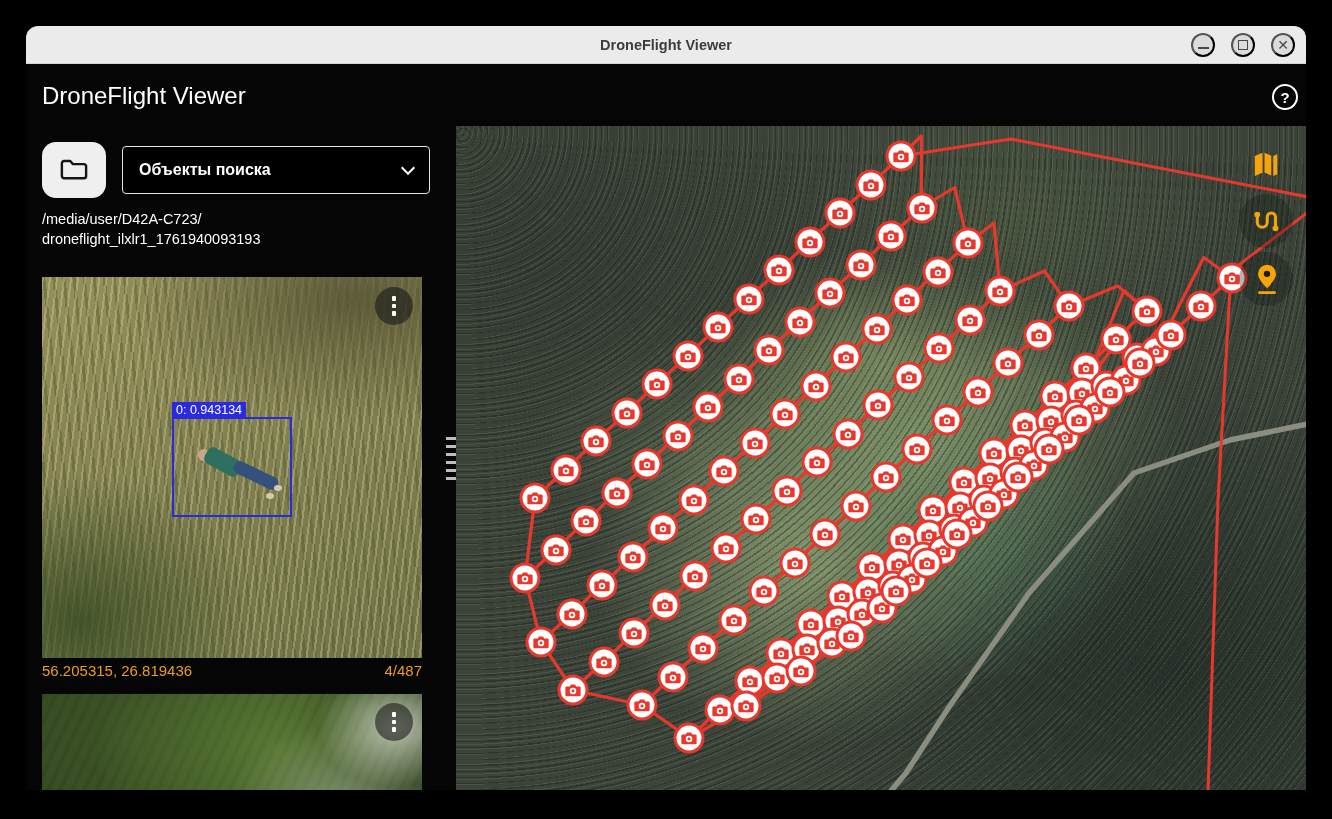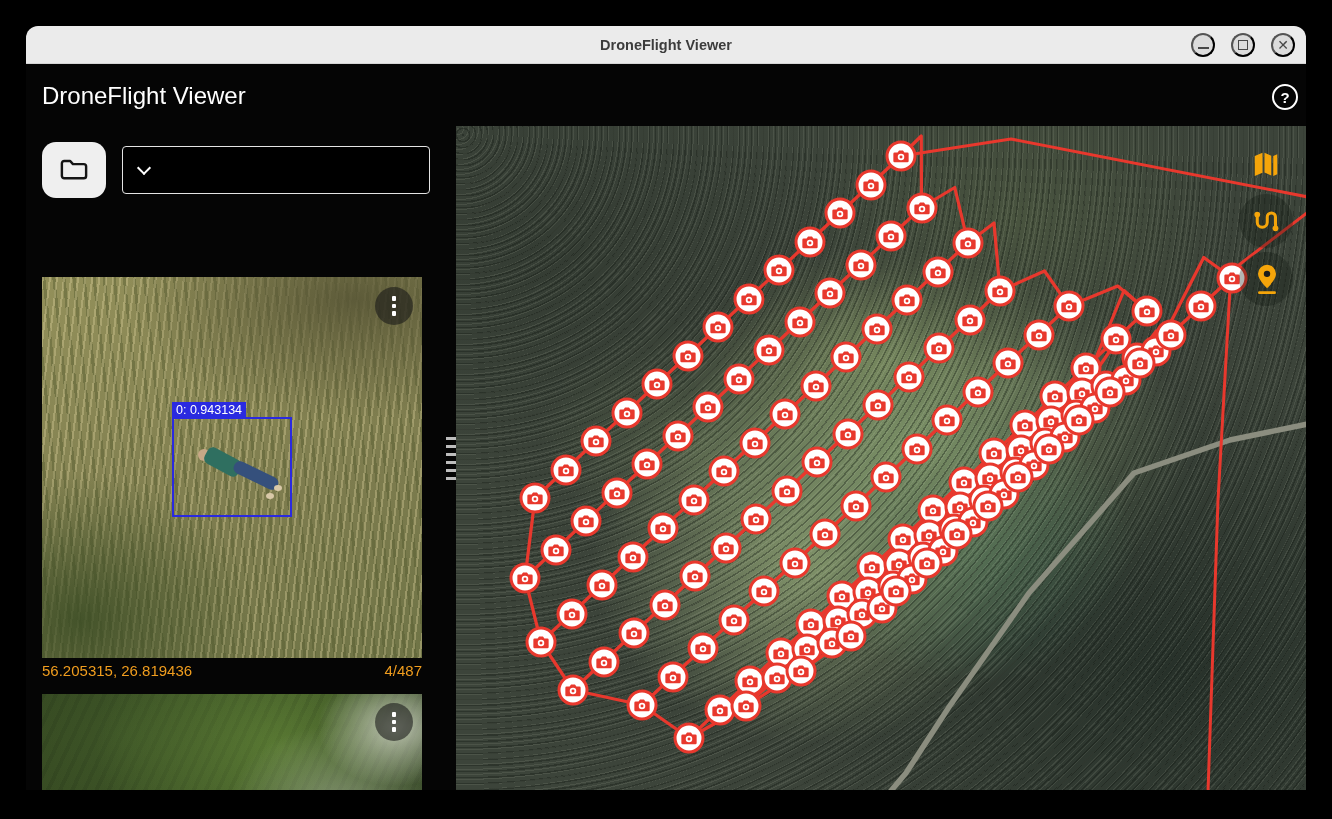--- a/index.html
+++ b/index.html
@@ -129,23 +129,28 @@
 
     <button class="folder-btn" id="folder-btn">
       <span>
         <svg width="30" height="26" viewBox="0 0 26 22" fill="none">
           <path d="M2.5 6 a2 2 0 0 1 2-2 h5.2 l2.4 2.8 H21.5 a2 2 0 0 1 2 2 V17 a2 2 0 0 1 -2 2 H4.5 a2 2 0 0 1 -2-2 Z" stroke="#151515" stroke-width="2.1" stroke-linejoin="round"></path>
         </svg>
       </span>
     </button>
 
     <div class="dropdown">
+      <span class="dd-label">Объекты поиска</span>
       <span class="chev"></span>
     </div>
 
+    <div class="path-text">
+      <div>/media/user/D42A-C723/</div>
+      <div>droneflight_ilxlr1_1761940093193</div>
+    </div>
 
     <div class="thumb thumb1">
       <div class="det-box">
         <span class="det-label">0: 0.943134</span>
         <span class="person">
           <i class="p-head"></i>
             <i class="p-torso"></i>
             <i class="p-legs"></i>
             <i class="p-foot1"></i>
             <i class="p-foot2"></i>

